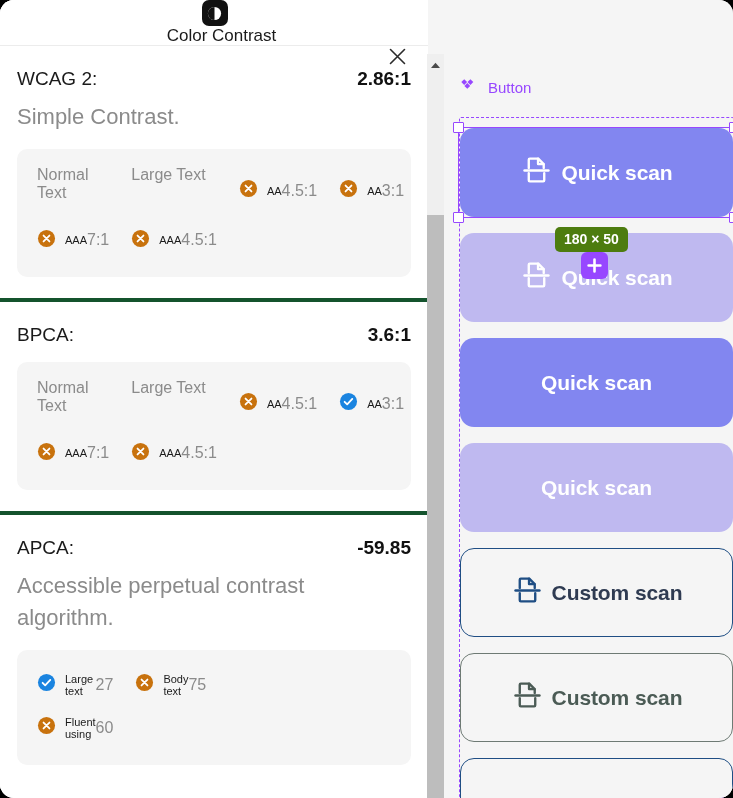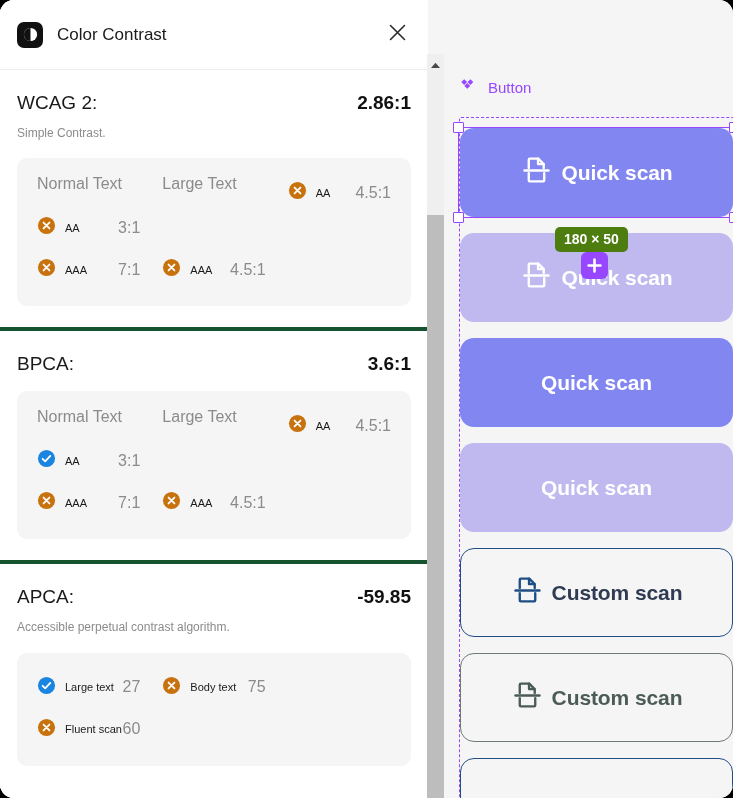--- a/index.html
+++ b/index.html
@@ -176,26 +176,27 @@
     left: 0; top: 0;
     width: 428px; height: 798px;
     background: #ffffff;
     border-top-left-radius: 14px;
     border-bottom-left-radius: 14px;
     overflow: hidden;
   }
 
   .panel-header {
     position: relative;
-    height: 70px;
+    height: 46px;
     display: flex;
     align-items: center;
     padding: 0 16px 0 17px;
     border-bottom: 1px solid #ececec;
     background: #fff;
+    flex-direction: column;
   }
   .app-icon {
     width: 26px; height: 26px;
     background: #111111;
     border-radius: 7px;
     display: flex; align-items: center; justify-content: center;
     flex: none;
   }
   .panel-title {
     margin-left: 14px;
@@ -232,35 +233,35 @@
     color: #1a1a1a;
     font-weight: 400;
   }
   .sec-score {
     font-size: 19px;
     color: #111111;
     font-weight: 700;
   }
   .sec-desc {
     margin-top: 11px;
-    font-size: 12px;
+    font-size: 22px;
     line-height: 1.45;
     color: #8b8b8b;
     max-width: 300px;
   }
 
   .grid-card {
     margin-top: 16px;
     background: #f5f5f5;
     border-radius: 10px;
     padding: 17px 20px 19px 20px;
   }
   .grid2 {
     display: grid;
-    grid-template-columns: 1fr 1fr 1fr;
+    grid-template-columns: 1fr 1fr 1fr 1fr;
     column-gap: 22px;
     row-gap: 0;
   }
   .col-head {
     font-size: 16px;
     color: #8b8b8b;
     padding-bottom: 14px;
   }
   .crit {
     display: flex;
@@ -561,21 +562,21 @@
 
             <div class="row-gap"></div>
 
             <div class="crit">
               <span class="crit-icon">
                 <svg width="19" height="19" viewBox="0 0 20 20">
                     <circle cx="10" cy="10" r="9" fill="#c8720d"></circle>
                     <path d="M6.9 6.9l6.2 6.2M13.1 6.9l-6.2 6.2" stroke="#fff" stroke-width="1.9" stroke-linecap="round"></path>
                   </svg>
               </span>
-              <span class="crit-label">Fluent scan</span>
+              <span class="crit-label">Fluent using</span>
               <span class="crit-val">60</span>
             </div>
           </div>
         </div>
       </div>
 
     </div>
   </div>
 
 </div>

